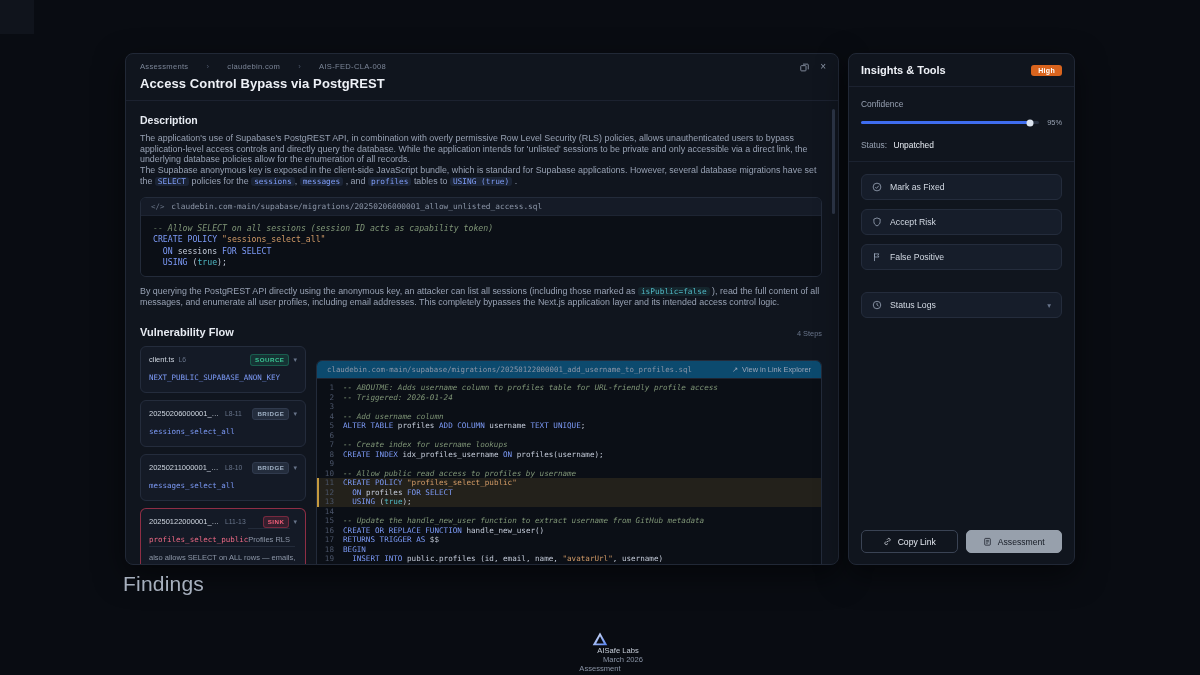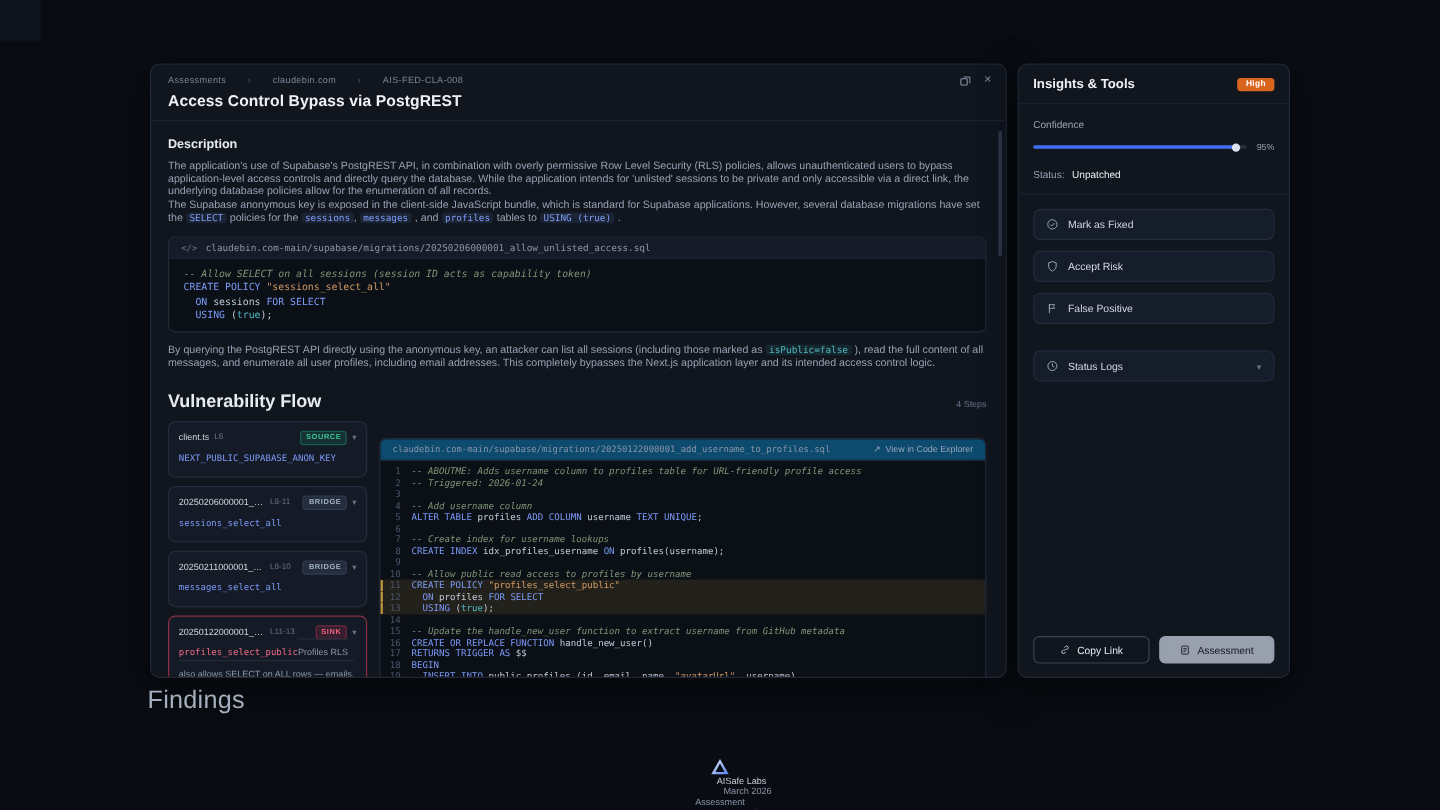--- a/index.html
+++ b/index.html
@@ -40,21 +40,21 @@
   .snip-head .code-glyph { color:#6b7689; font-size:7.4px; }
   .snip-body { background:#0b0f16; padding:7px 12px; }
   .snip-body .code-line { line-height:11.5px; font-size:8.2px; }
 
   .code-line { display:flex; font-family:"DejaVu Sans Mono", monospace; white-space:pre; }
   .lc { white-space:pre; }
   .tk-k { color:#7d9bf8; } .tk-s { color:#d19a66; } .tk-b { color:#4fb7c3; }
   .tk-c { color:#7f9576; font-style:italic; } .tk-p { color:#c3cad8; }
 
   .flow-head { display:flex; justify-content:space-between; align-items:baseline; margin:18px 0 8px; }
-  .flow-head h2 { font-size:15px; font-weight:700; color:#e7ebf2; }
+  .flow-head h2 { font-size:11px; font-weight:700; color:#e7ebf2; }
   .flow-head .count { font-size:7.4px; color:#68748a; }
   .flow-cols { display:flex; gap:10px; align-items:center; }
   .flow-steps { width:166px; flex-shrink:0; }
   .step-card { background:#141a26; border:1px solid #242c3c; border-radius:6px; padding:7px 8px 8px; margin-bottom:7px; cursor:pointer; }
   .step-card.active { border-color:rgba(244,63,94,0.55); }
   .step-top { display:flex; align-items:center; gap:4px; }
   .step-file { font-size:7.5px; color:#cfd6e0; white-space:nowrap; overflow:hidden; text-overflow:ellipsis; max-width:72px; }
   .step-loc { font-size:6.8px; color:#68748a; flex:1; }
   .step-badge { font-size:6.2px; font-weight:700; letter-spacing:0.5px; padding:1.5px 4px; border-radius:3px; }
   .b-source { background:rgba(34,197,140,0.14); color:#3ac592; border:1px solid rgba(34,197,140,0.3); }
@@ -197,21 +197,21 @@
               <span class="step-badge b-sink">SINK</span>
               <span class="step-chev">▾</span>
             </div><span class="step-code code-pink">profiles_select_public</span><span class="step-note">Profiles RLS also allows SELECT on ALL rows — emails, usernames, avatar URLs</span></div>
         </div>
 
       <div class="viewer">
         <div class="viewer-head">
           <span class="v-path mono">claudebin.com-main/supabase/migrations/20250122000001_add_username_to_profiles.sql</span>
           <a class="v-link">
             <span>↗</span>
-            <span>View in Code Explorer</span>
+            <span>View in Link Explorer</span>
           </a>
         </div>
         <div class="viewer-body">
             <div class="code-line"><span class="ln">1</span><span class="lc"><span class="tk-c">-- ABOUTME: Adds username column to profiles table for URL-friendly profile access</span></span></div>
             <div class="code-line"><span class="ln">2</span><span class="lc"><span class="tk-c">-- Triggered: 2026-01-24</span></span></div>
             <div class="code-line"><span class="ln">3</span><span class="lc">&nbsp;</span></div>
             <div class="code-line"><span class="ln">4</span><span class="lc"><span class="tk-c">-- Add username column</span></span></div>
             <div class="code-line"><span class="ln">5</span><span class="lc"><span class="tk-k">ALTER TABLE</span><span class="tk-p"> profiles </span><span class="tk-k">ADD COLUMN</span><span class="tk-p"> username </span><span class="tk-k">TEXT UNIQUE</span><span class="tk-p">;</span></span></div>
             <div class="code-line"><span class="ln">6</span><span class="lc">&nbsp;</span></div>
             <div class="code-line"><span class="ln">7</span><span class="lc"><span class="tk-c">-- Create index for username lookups</span></span></div>

